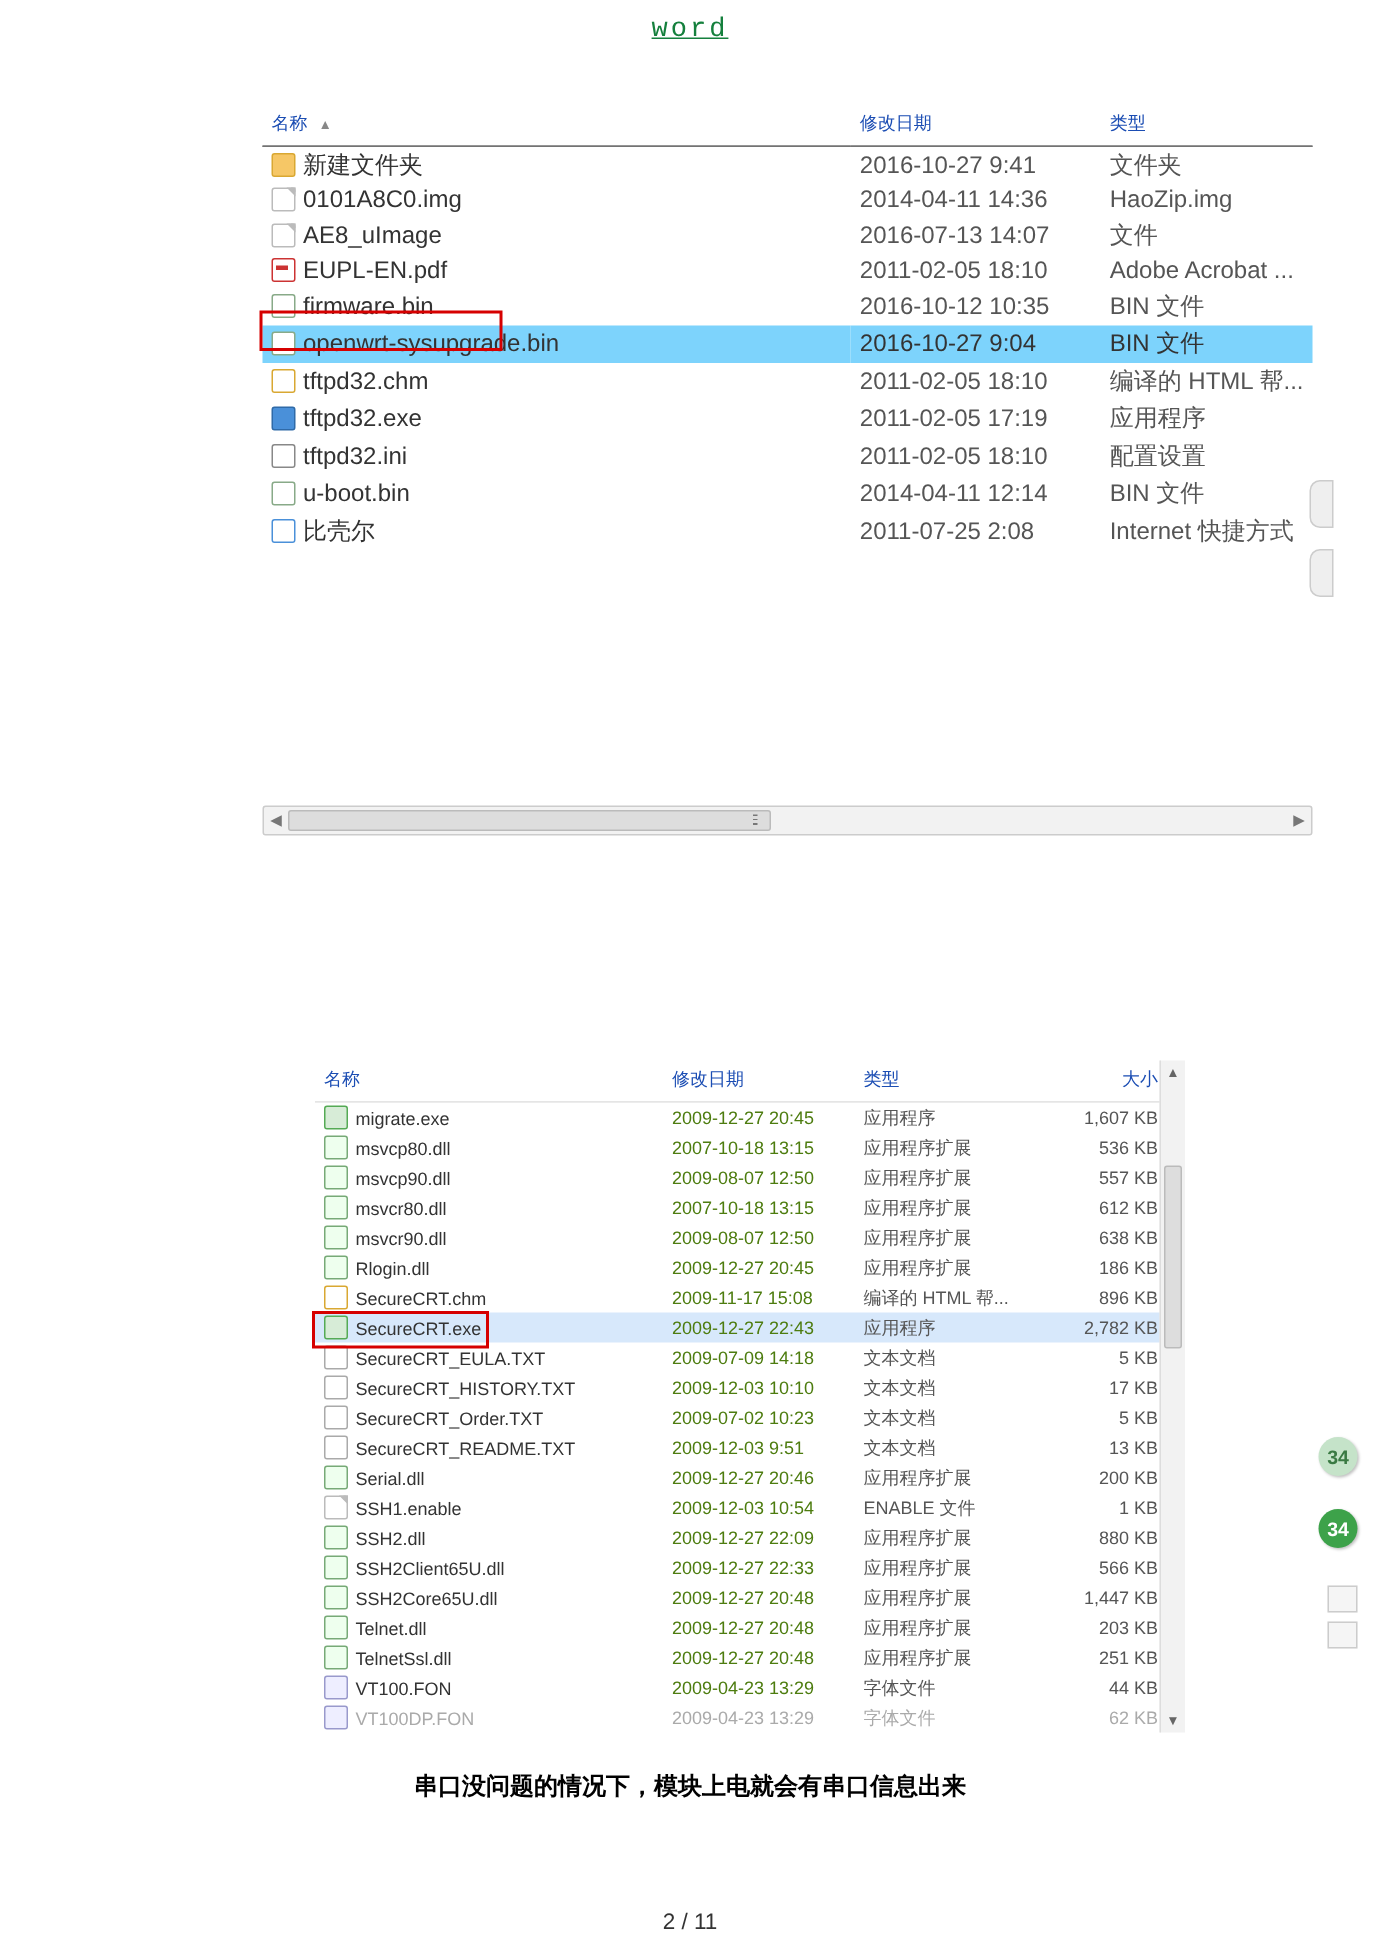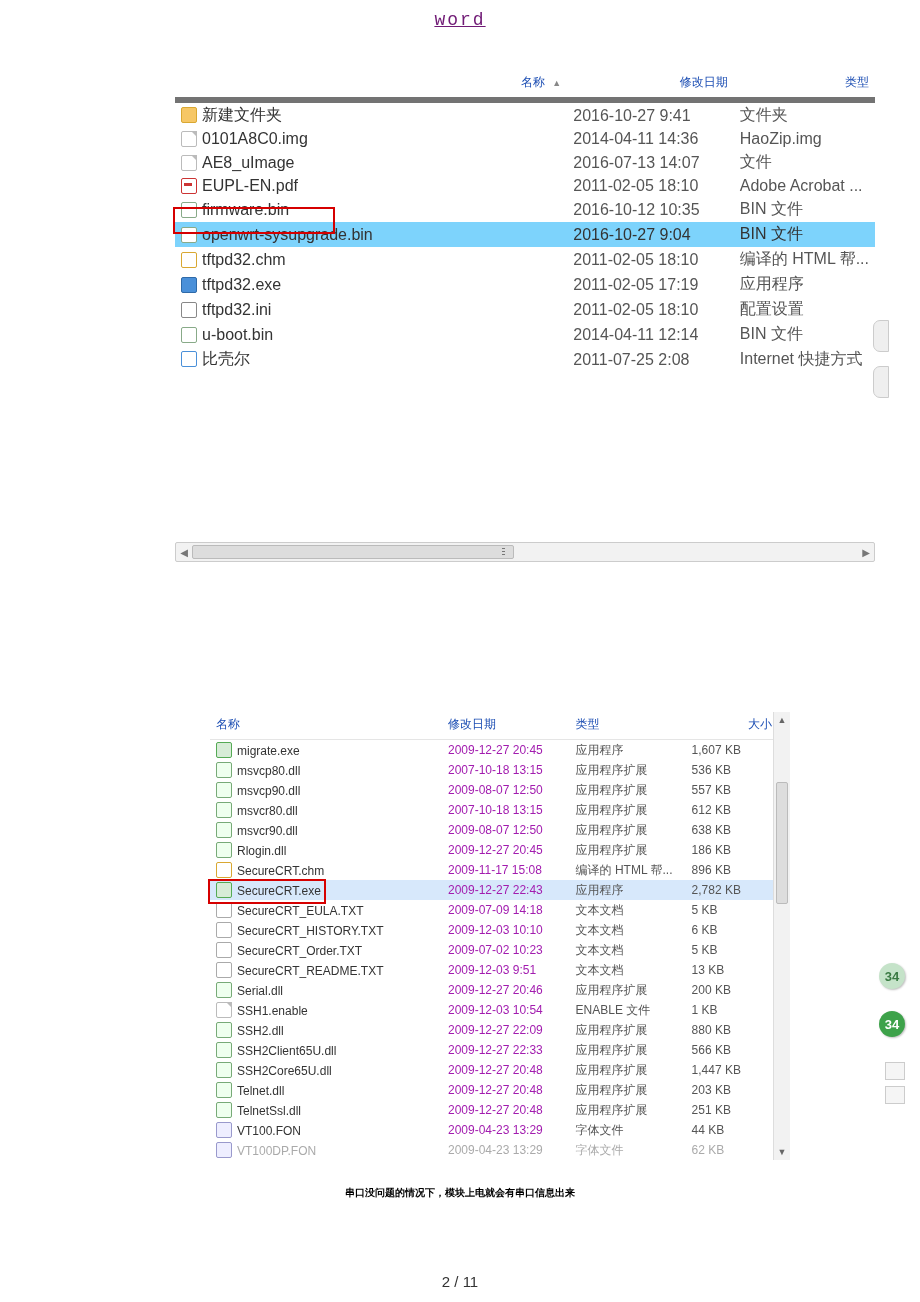--- a/index.html
+++ b/index.html
@@ -14,42 +14,42 @@
     min-height: 1302px;
     padding: 10px 0 30px 0;
     box-sizing: border-box;
     position: relative;
   }
   .top-link {
     text-align: center;
     font-family: "Courier New", monospace;
     font-size: 18px;
     letter-spacing: 2px;
-    color: #701a75;
+    color: #15803d;
     text-decoration: underline;
     margin: 0 0 40px 0;
   }
 
   
   .panel1 {
     width: 700px;
     margin: 0 0 0 175px;
     position: relative;
   }
   .tbl1 {
     width: 100%;
     border-collapse: collapse;
     font-size: 12px;
   }
   .tbl1 th {
-    text-align: right;
+    text-align: left;
     font-weight: normal;
     color: #1b4db3;
     padding: 4px 6px 6px 6px;
-    border-bottom: 6px solid #737373;
+    border-bottom: 1px solid #737373;
   }
   .tbl1 th .sort-asc {
     font-size: 9px;
     color: #888;
     margin-left: 4px;
   }
   .tbl1 td {
     padding: 2px 6px;
     color: #333;
     vertical-align: middle;
@@ -147,23 +147,23 @@
   }
   .tbl2 th.size-col { text-align: right; padding-right: 18px;}
   .tbl2 td {
     padding: 1px 6px;
     color: #333;
     vertical-align: middle;
     height: 18px;
     font-size: 12px;
     white-space: nowrap;
   }
-  .tbl2 td.col-date { color: #a21caf;}
+  .tbl2 td.col-date { color: #4d7c0f;}
   .tbl2 td.col-type { color: #555;}
-  .tbl2 td.col-size { color: #555; text-align: left; padding-right: 18px;}
+  .tbl2 td.col-size { color: #555; text-align: right; padding-right: 18px;}
   .tbl2 tr.sel td {
     background: #d7e8fb;
   }
   .tbl2 tr.faded td { color: #aaa; }
 
   .vscroll {
     position: absolute;
     right: 0;
     top: 0;
     bottom: 0;
@@ -244,21 +244,21 @@
   .ic-net    { background:#fff;border:1px solid #4a90d9;}
   .ic-dll    { background:#efe;border:1px solid #7a7;}
   .ic-txt    { background:#fff;border:1px solid #aaa;}
   .ic-font   { background:#eef;border:1px solid #99c;}
   .ic-app    { background:#d7ecd7;border:1px solid #5a5;}
 
   .caption {
     margin: 26px auto 3px auto;
     text-align: center;
     font-weight: bold;
-    font-size: 10px;
+    font-size: 16px;
     color: #000;
   }
   .pagenum {
     position: absolute;
     bottom: 12px;
     left: 0; right: 0;
     text-align: center;
     font-size: 15px;
   }
 </style>
@@ -423,21 +423,21 @@
             <tr>
               <td><span class="ic ic-txt"></span><span>SecureCRT_EULA.TXT</span></td>
               <td class="col-date">2009-07-09 14:18</td>
               <td class="col-type">文本文档</td>
               <td class="col-size">5 KB</td>
             </tr>
             <tr>
               <td><span class="ic ic-txt"></span><span>SecureCRT_HISTORY.TXT</span></td>
               <td class="col-date">2009-12-03 10:10</td>
               <td class="col-type">文本文档</td>
-              <td class="col-size">6 KB</td>
+              <td class="col-size">17 KB</td>
             </tr>
             <tr>
               <td><span class="ic ic-txt"></span><span>SecureCRT_Order.TXT</span></td>
               <td class="col-date">2009-07-02 10:23</td>
               <td class="col-type">文本文档</td>
               <td class="col-size">5 KB</td>
             </tr>
             <tr>
               <td><span class="ic ic-txt"></span><span>SecureCRT_README.TXT</span></td>
               <td class="col-date">2009-12-03 9:51</td>

